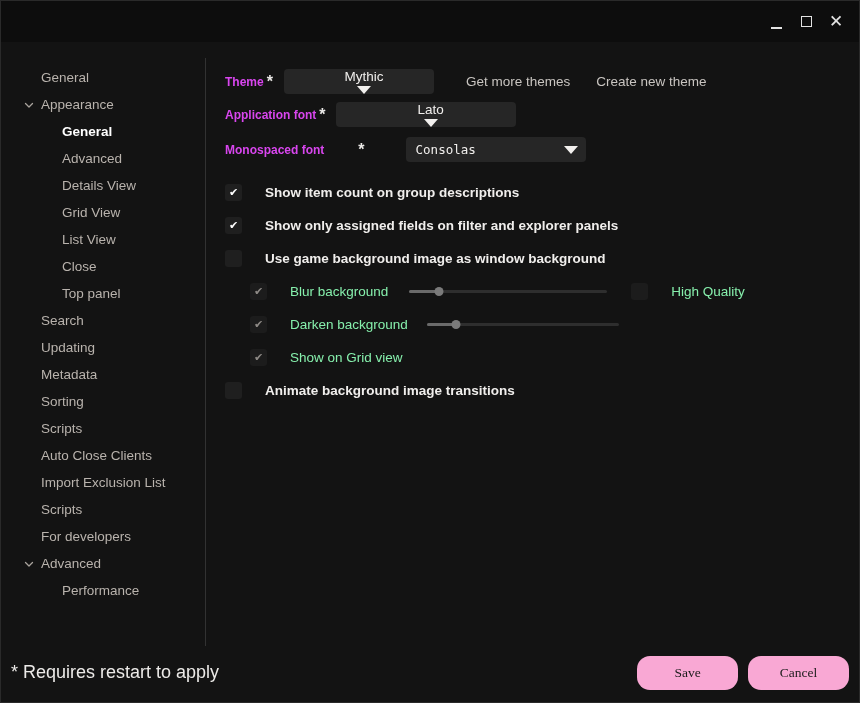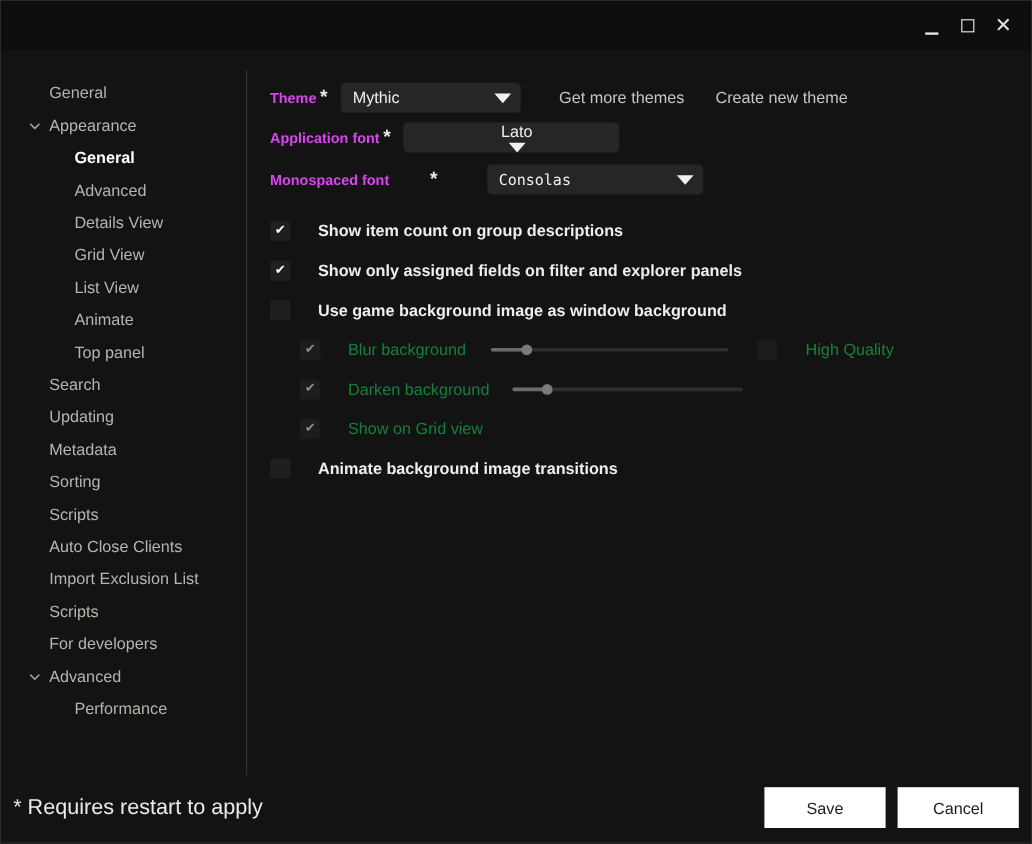--- a/index.html
+++ b/index.html
@@ -163,21 +163,21 @@
   }
   .link {
     font-size: 13.5px;
     color: #c9c5c1;
     cursor: default;
     user-select: none;
   }
 
   
   .row-theme { margin-bottom: 0; height: 31px; }
-  .sel-theme { width: 150px; margin-left: 11px; }
+  .sel-theme { width: 150px; margin-left: 11px; flex-direction: column; }
   .link-get { margin-left: 32px; }
   .link-create { margin-left: 26px; }
 
   .row-appfont { height: 35px; }
   .sel-appfont { width: 180px; margin-left: 10px; flex-direction: column; }
 
   .row-monofont { height: 35px; gap: 31px; }
   .sel-monofont { width: 180px; margin-left: 10px; }
 
   
@@ -209,21 +209,21 @@
   .checkbox.dim .tick { color: #8e8a86; }
   .cblabel {
     font-size: 13.5px;
     color: #f0eeec;
     font-weight: bold;
     margin-left: 23px;
     user-select: none;
     cursor: default;
   }
   .cblabel.dim {
-    color: #15803d;
+    color: #86efac;
     font-weight: normal;
   }
 
   
   .slider {
     position: relative;
     height: 14px;
     display: flex;
     align-items: center;
     cursor: default;
@@ -263,31 +263,31 @@
     top: 18px;
     font-size: 18px;
     color: #eceae8;
     user-select: none;
   }
   .btn {
     position: absolute;
     top: 12px;
     width: 101px;
     height: 34px;
-    border-radius: 0;
-    background: #ffffff;
+    border-radius: 13px;
+    background: #f9a8d4;
     color: #1c1c1c;
     font-size: 13.5px;
     display: flex;
     align-items: center;
     justify-content: center;
     cursor: default;
     user-select: none;
     border: none;
-    font-family: Liberation Sans, sans-serif;
+    font-family: Liberation Serif, serif;
   }
   .btn-save { right: 121px; }
   .btn-cancel { right: 10px; }
 </style>
 </head>
 <body>
 
 <div id="app">
 
   <div class="titlebar">
@@ -323,21 +323,21 @@
       <div class="nav-item lvl1">
         <span>Details View</span>
       </div>
       <div class="nav-item lvl1">
         <span>Grid View</span>
       </div>
       <div class="nav-item lvl1">
         <span>List View</span>
       </div>
       <div class="nav-item lvl1">
-        <span>Animate</span>
+        <span>Close</span>
       </div>
       <div class="nav-item lvl1">
         <span>Top panel</span>
       </div>
       <div class="nav-item lvl0">
         <span>Search</span>
       </div>
       <div class="nav-item lvl0">
         <span>Updating</span>
       </div>

